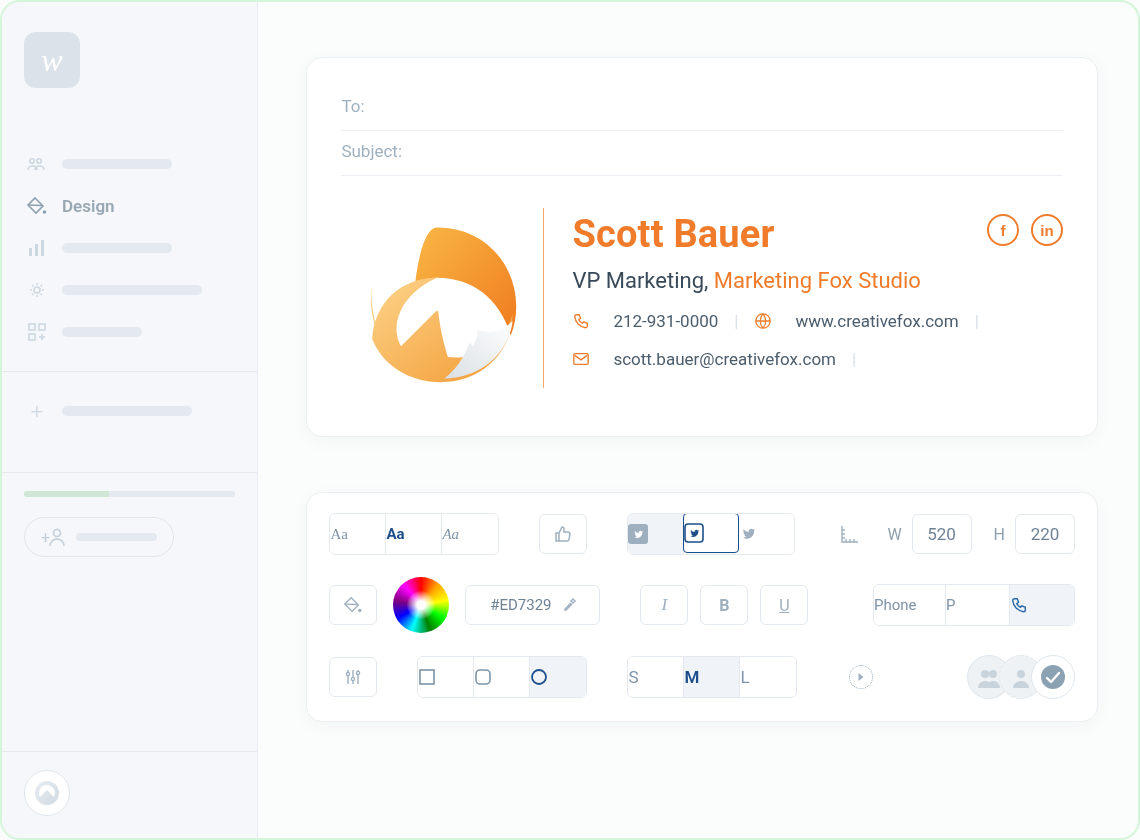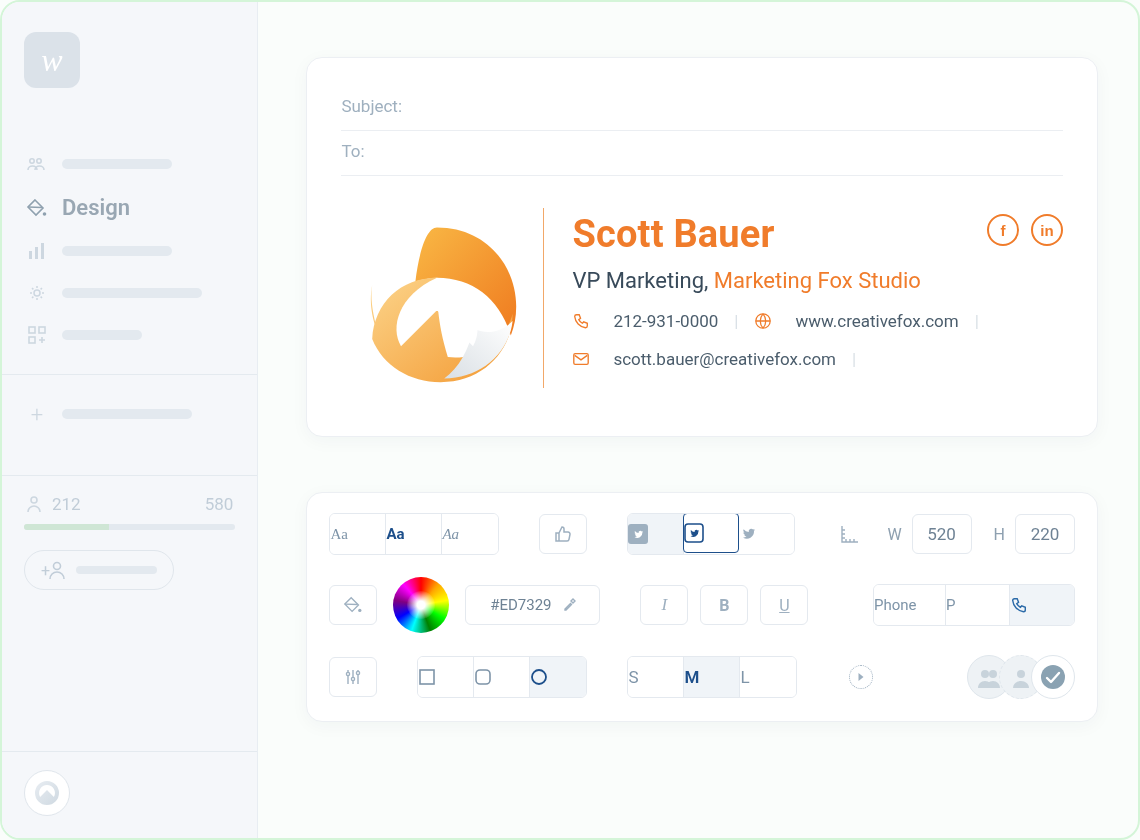--- a/index.html
+++ b/index.html
@@ -36,21 +36,21 @@
     margin-bottom: 55px;
   }
   .nav-item {
     display: flex; align-items: center; gap: 14px;
     padding: 10px 2px;
     color: #c7d1db;
   }
   .nav-item.active { color: #99a7b3; font-weight: 600; }
   .nav-icon { width: 22px; height: 22px; display:flex; align-items:center; justify-content:center; }
   .nav-placeholder { height: 10px; border-radius: 5px; background: #e3e9ef; flex: 1; max-width: 110px; }
-  .nav-label { font-size: 22px; }
+  .nav-label { font-size: 17px; }
   .nav-sep { height: 1px; background: #e4eaef; margin: 18px -22px; }
   .count-row { display:flex; align-items:center; justify-content:space-between; font-size: 17px; color:#c1cdd8; padding: 0 2px;}
   .count-row .left { display:flex; align-items:center; gap:10px;}
   .progress-bar { height:6px; border-radius:3px; background:#e3e9ef; margin-top:10px; overflow:hidden;}
   .progress-fill{ height:100%; width:40%; background:#cfe6d5;}
   .pill-btn {
     margin-top: 20px;
     border:1px solid #e0e6ec; border-radius: 22px;
     height: 40px; display:flex; align-items:center; gap:10px;
     padding: 0 16px; color:#c1cdd8;
@@ -209,30 +209,20 @@
 
   <div class="nav-sep"></div>
 
   <div class="nav-item">
     <span class="nav-icon" style="color:#cdd7e0;font-size:22px;font-weight:300">+</span>
     <span class="nav-placeholder" style="max-width:130px"></span>
   </div>
 
   <div class="nav-sep" style="margin-top:40px"></div>
 
-  <div class="count-row">
-    <span class="left">
-      <svg width="16" height="18" viewBox="0 0 16 18" fill="none" stroke="#cdd7e0" stroke-width="1.6">
-          <circle cx="8" cy="5" r="3"></circle>
-          <path d="M2 17c0-3.3 2.7-6 6-6s6 2.7 6 6"></path>
-        </svg>
-      <span>212</span>
-    </span>
-    <span>580</span>
-  </div>
   <div class="progress-bar">
       <div class="progress-fill"></div>
     </div>
 
   <div class="pill-btn">
     <span style="position:relative;display:flex;align-items:center">
       <span style="font-size:16px;margin-right:-2px">+</span>
       <svg width="18" height="20" viewBox="0 0 18 20" fill="none" stroke="#c1cdd8" stroke-width="1.6">
           <circle cx="9" cy="6" r="3.5"></circle>
           <path d="M2 19c0-3.9 3.1-7 7-7s7 3.1 7 7"></path>
@@ -253,24 +243,24 @@
         </defs>
         <path d="M15 3a12 12 0 1 0 0 24 12 12 0 0 0 0-24zm0 4a8 8 0 0 1 6.9 12L15 12l-6.9 7A8 8 0 0 1 15 7z" fill="url(#fg)"></path>
       </svg>
   </div>
 </div>
 
 <div class="main">
 
   <div class="card sig-card">
     <div class="email-field-row">
+      <span>To:</span>
+    </div>
+    <div class="email-field-row">
       <span>Subject:</span>
-    </div>
-    <div class="email-field-row">
-      <span>To:</span>
     </div>
 
     <div class="sig-body">
       <div class="sig-logo">
         <svg width="180" height="180" viewBox="0 0 100 100">
           <defs>
             <linearGradient id="g1" x1="0" y1="0" x2="1" y2="1">
                 <stop offset="0" stop-color="#f9b845"></stop>
                 <stop offset="1" stop-color="#ef7a1f"></stop>
               </linearGradient>

